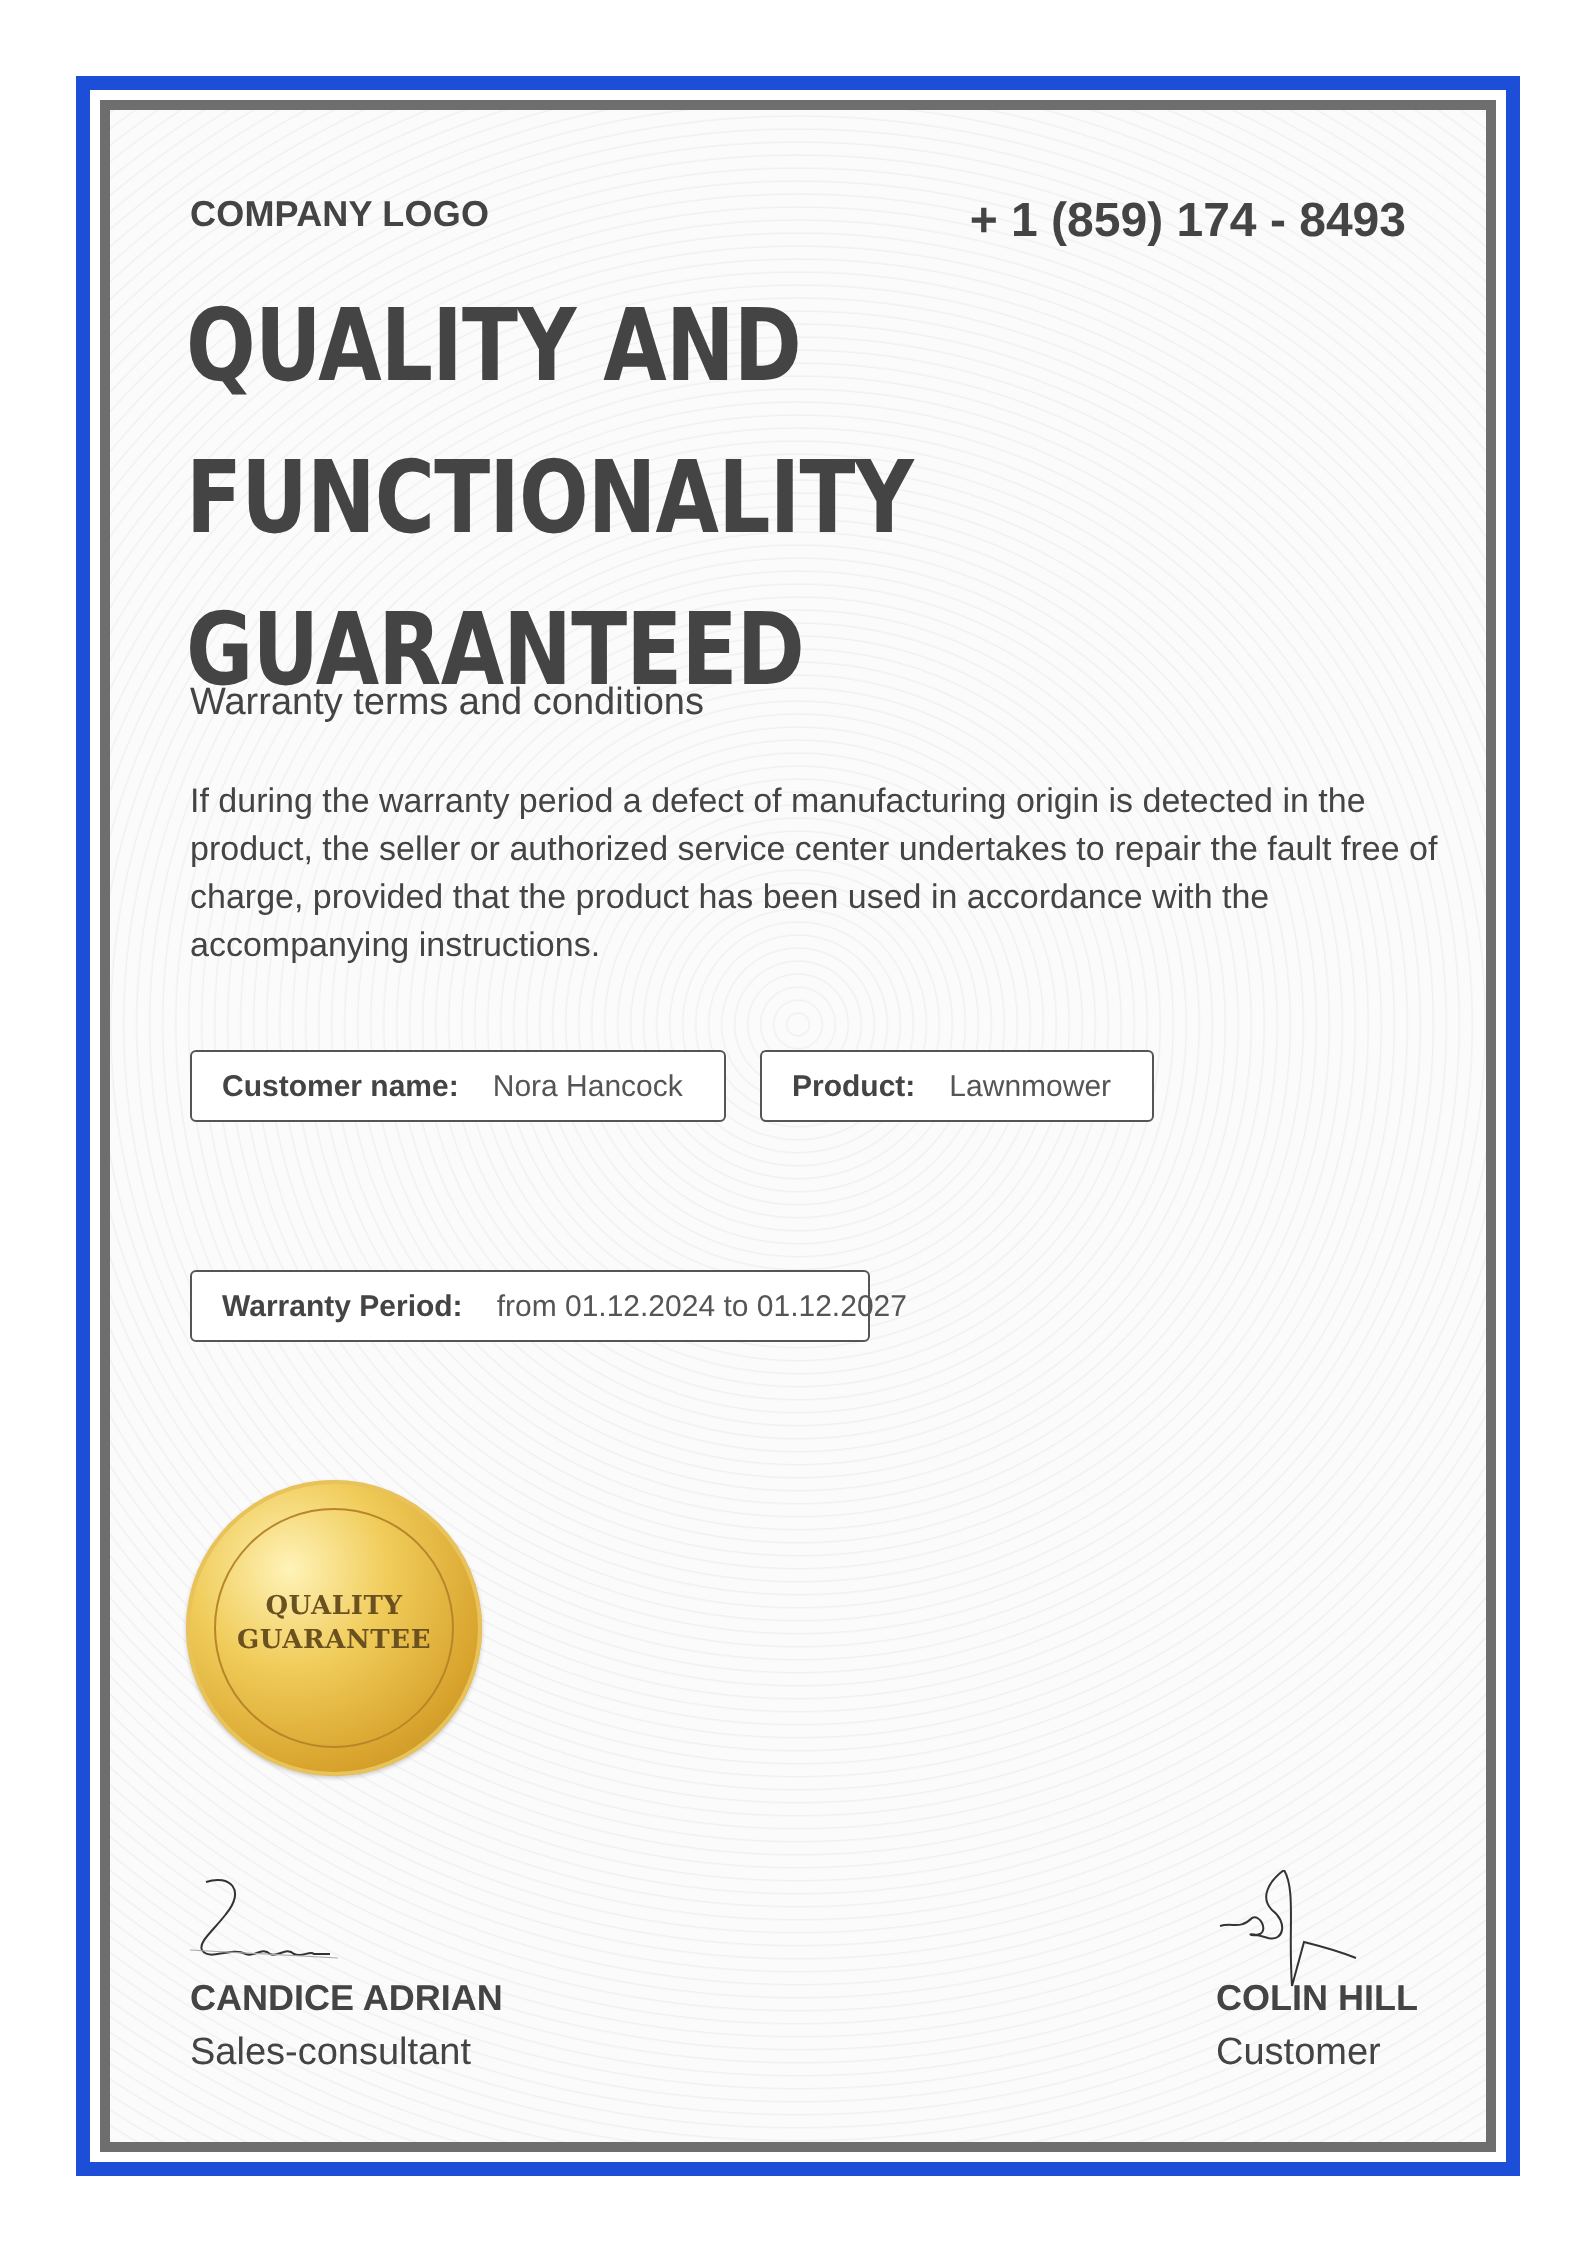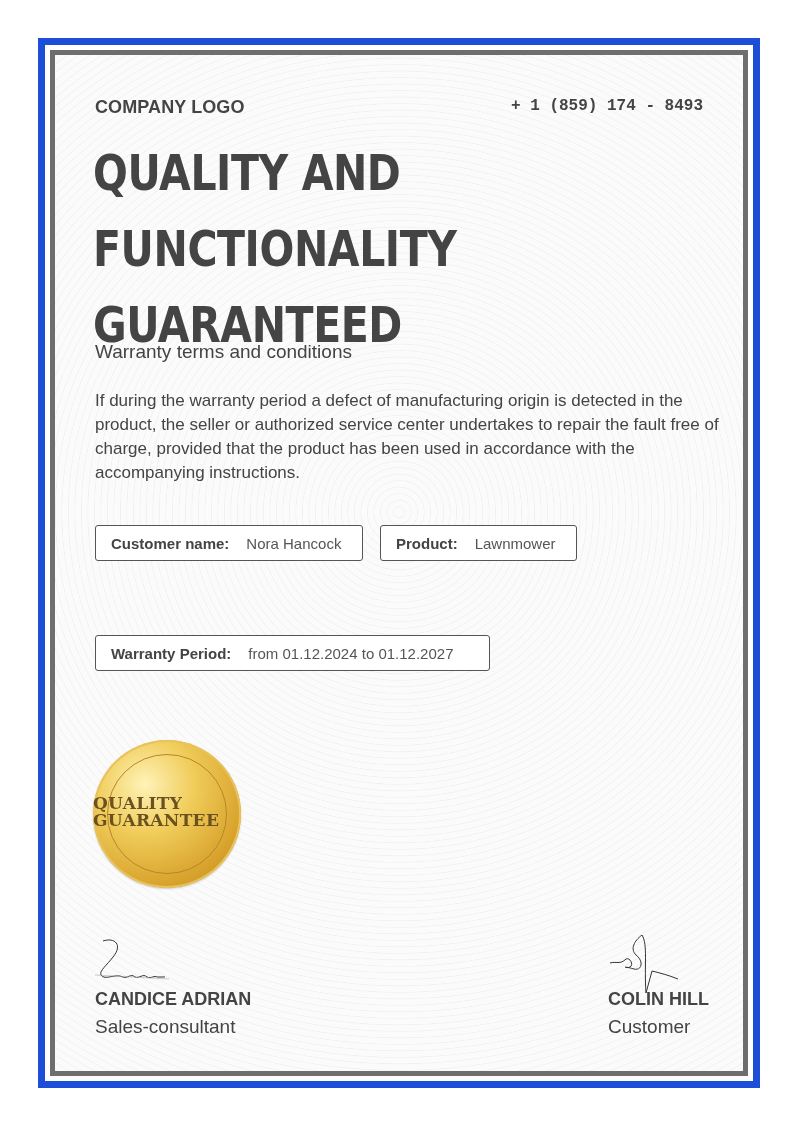--- a/index.html
+++ b/index.html
@@ -5,37 +5,37 @@
   html, body { margin:0; padding:0; }
   body { width:794px; height:1123px; background:#ffffff; position:relative; overflow:hidden;
          font-family:"Liberation Sans", sans-serif; color:#444; }
   .outer { position:absolute; left:38px; top:38px; width:708px; height:1036px; border:7px solid #1d4ed8; }
   .inner { position:absolute; left:5px; top:5px; right:5px; bottom:5px; border:5px solid #6e6e6e;
            background:
              repeating-radial-gradient(circle at 50% 45%, rgba(0,0,0,0) 0px, rgba(0,0,0,0) 5px, rgba(0,0,0,0.045) 5.5px, rgba(0,0,0,0) 6.5px),
              #fbfbfb; overflow:hidden; }
   .abs { position:absolute; }
   .company { left:40px; top:42px; font-size:18px; font-weight:bold; color:#444; letter-spacing:0.1px; }
-  .phone { right:40px; top:42px; font-size:16px; font-weight:bold; color:#444;font-family:Liberation Mono, monospace; }
+  .phone { right:40px; top:42px; font-size:24px; font-weight:bold; color:#444; }
   .title { left:38px; top:80px; width:640px; font-family:"DejaVu Sans", sans-serif; font-weight:bold;
            font-size:50px; line-height:76px; color:#444; transform:scaleX(0.82); transform-origin:left top;
            width:790px; letter-spacing:-0.5px; }
   .terms { left:40px; top:286px; font-size:19px; color:#444; }
   .para { left:40px; top:334px; width:630px; font-size:17px; line-height:24px; color:#444; }
   .field { position:absolute; height:36px; border:1px solid #555; border-radius:3px; background:#fff;
            box-sizing:border-box; display:flex; align-items:center; padding:0 15px; font-size:15px; white-space:nowrap; }
   .field .lbl { font-weight:bold; color:#444; margin-right:17px; }
   .field .val { color:#555; }
   .seal { left:38px; top:685px; width:148px; height:148px; border-radius:50%;
           background: radial-gradient(circle at 35% 30%, #fff3b8 0%, #f0cc5a 35%, #d9a52e 70%, #b9861d 100%);
           box-shadow: 0 0 0 2px #e8c25a inset, 0 1px 2px rgba(0,0,0,0.2); }
   .seal .ring { position:absolute; left:14px; top:14px; right:14px; bottom:14px; border-radius:50%;
           border:1px solid #b8862a; }
-  .seal .txt { position:absolute; left:0; right:0; top:55px; text-align:left; font-family:"DejaVu Serif", serif;
-          font-weight:bold; font-size:17px; line-height:17px; color:#6b5020; letter-spacing:0.3px; }
+  .seal .txt { position:absolute; left:0; right:0; top:55px; text-align:center; font-family:"DejaVu Serif", serif;
+          font-weight:bold; font-size:13px; line-height:17px; color:#6b5020; letter-spacing:0.3px; }
   .sig-name { font-size:18px; font-weight:bold; color:#444; }
   .sig-role { font-size:19px; color:#444; margin-top:6px; }
   .left-sig { left:40px; top:934px; }
   .right-sig { left:553px; top:934px; }
   svg.sig { position:absolute; }
 </style>
 </head>
 <body>
 
 <div class="outer">
@@ -53,21 +53,21 @@
     <div class="abs para">If during the warranty period a defect of manufacturing origin is detected in the product, the seller or authorized service center undertakes to repair the fault free of charge, provided that the product has been used in accordance with the accompanying instructions.</div>
 
     <div class="field" style="left:40px; top:470px; width:268px;">
       <span class="lbl">Customer name:</span>
       <span class="val">Nora Hancock</span>
     </div>
     <div class="field" style="left:325px; top:470px; width:197px;">
       <span class="lbl">Product:</span>
       <span class="val">Lawnmower</span>
     </div>
-    <div class="field" style="left:40px; top:580px; width:395px;text-align:center;">
+    <div class="field" style="left:40px; top:580px; width:340px;text-align:center;">
       <span class="lbl">Warranty Period:</span>
       <span class="val">from 01.12.2024 to 01.12.2027</span>
     </div>
 
     <div class="abs seal">
       <div class="ring"></div>
       <div class="txt">
         <div>QUALITY</div>
         <div>GUARANTEE</div>
       </div>

